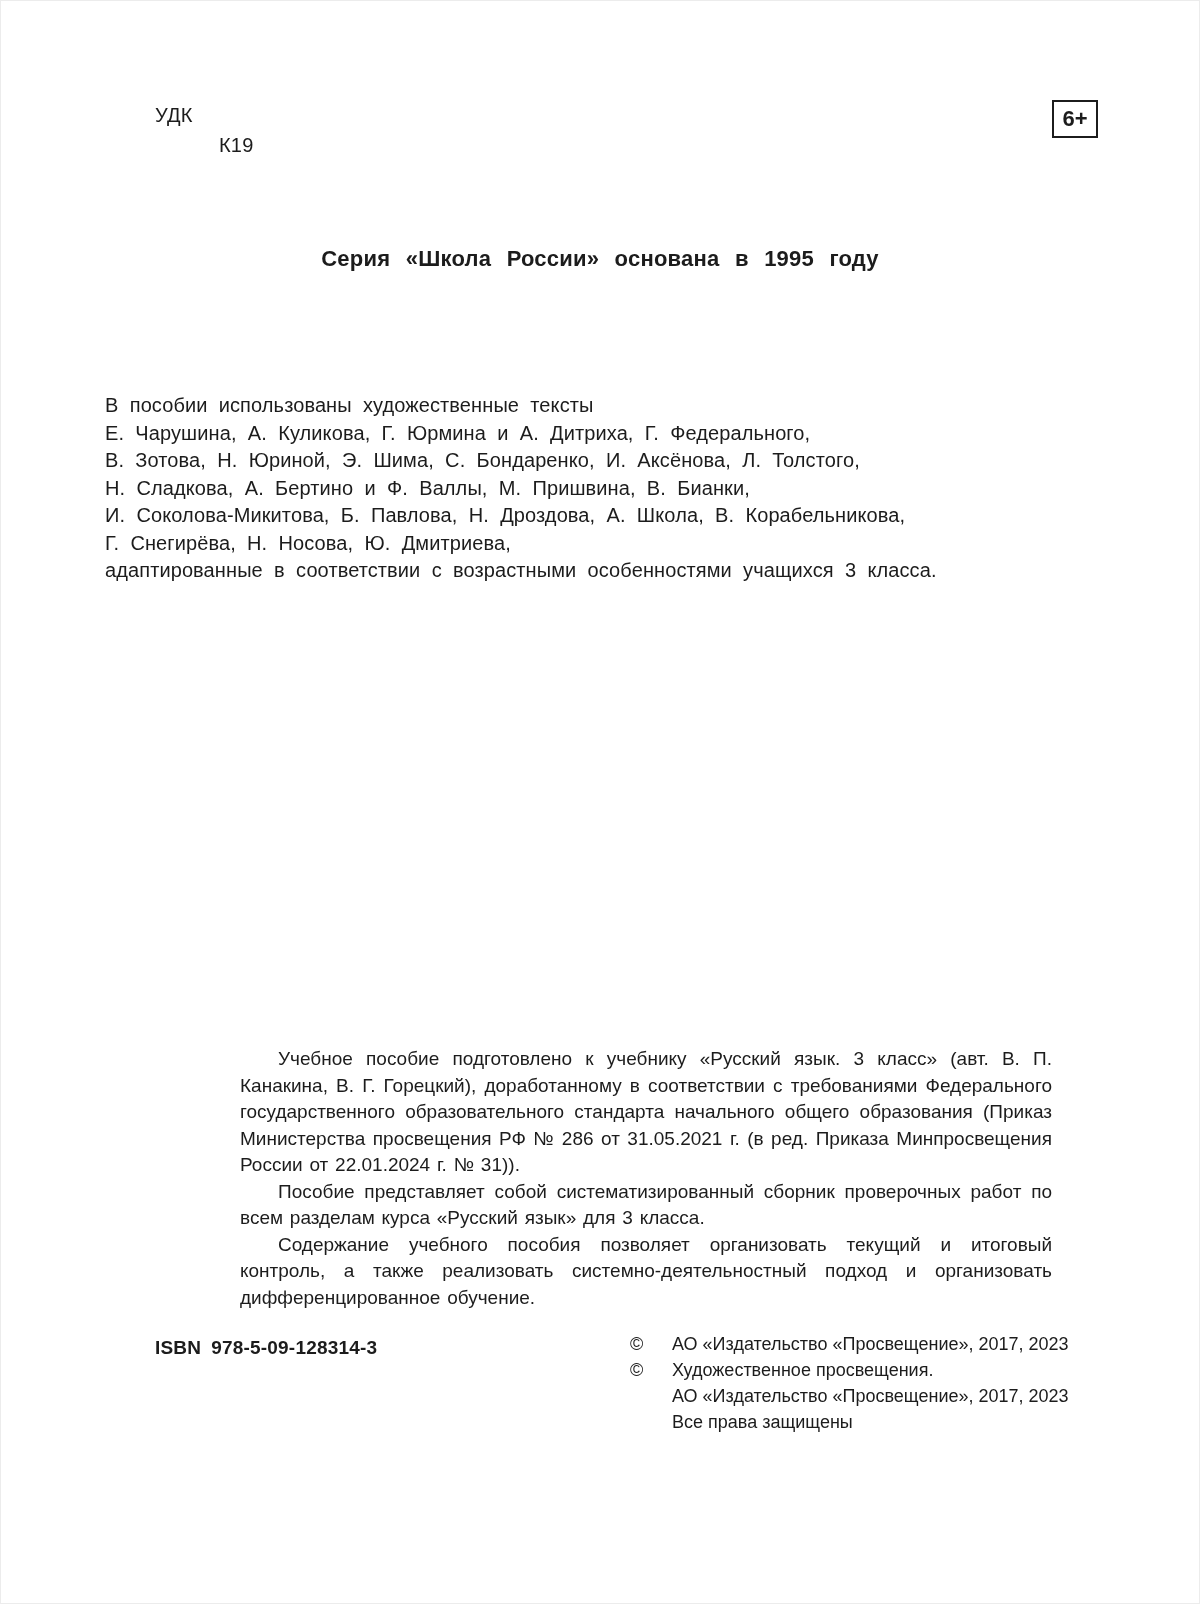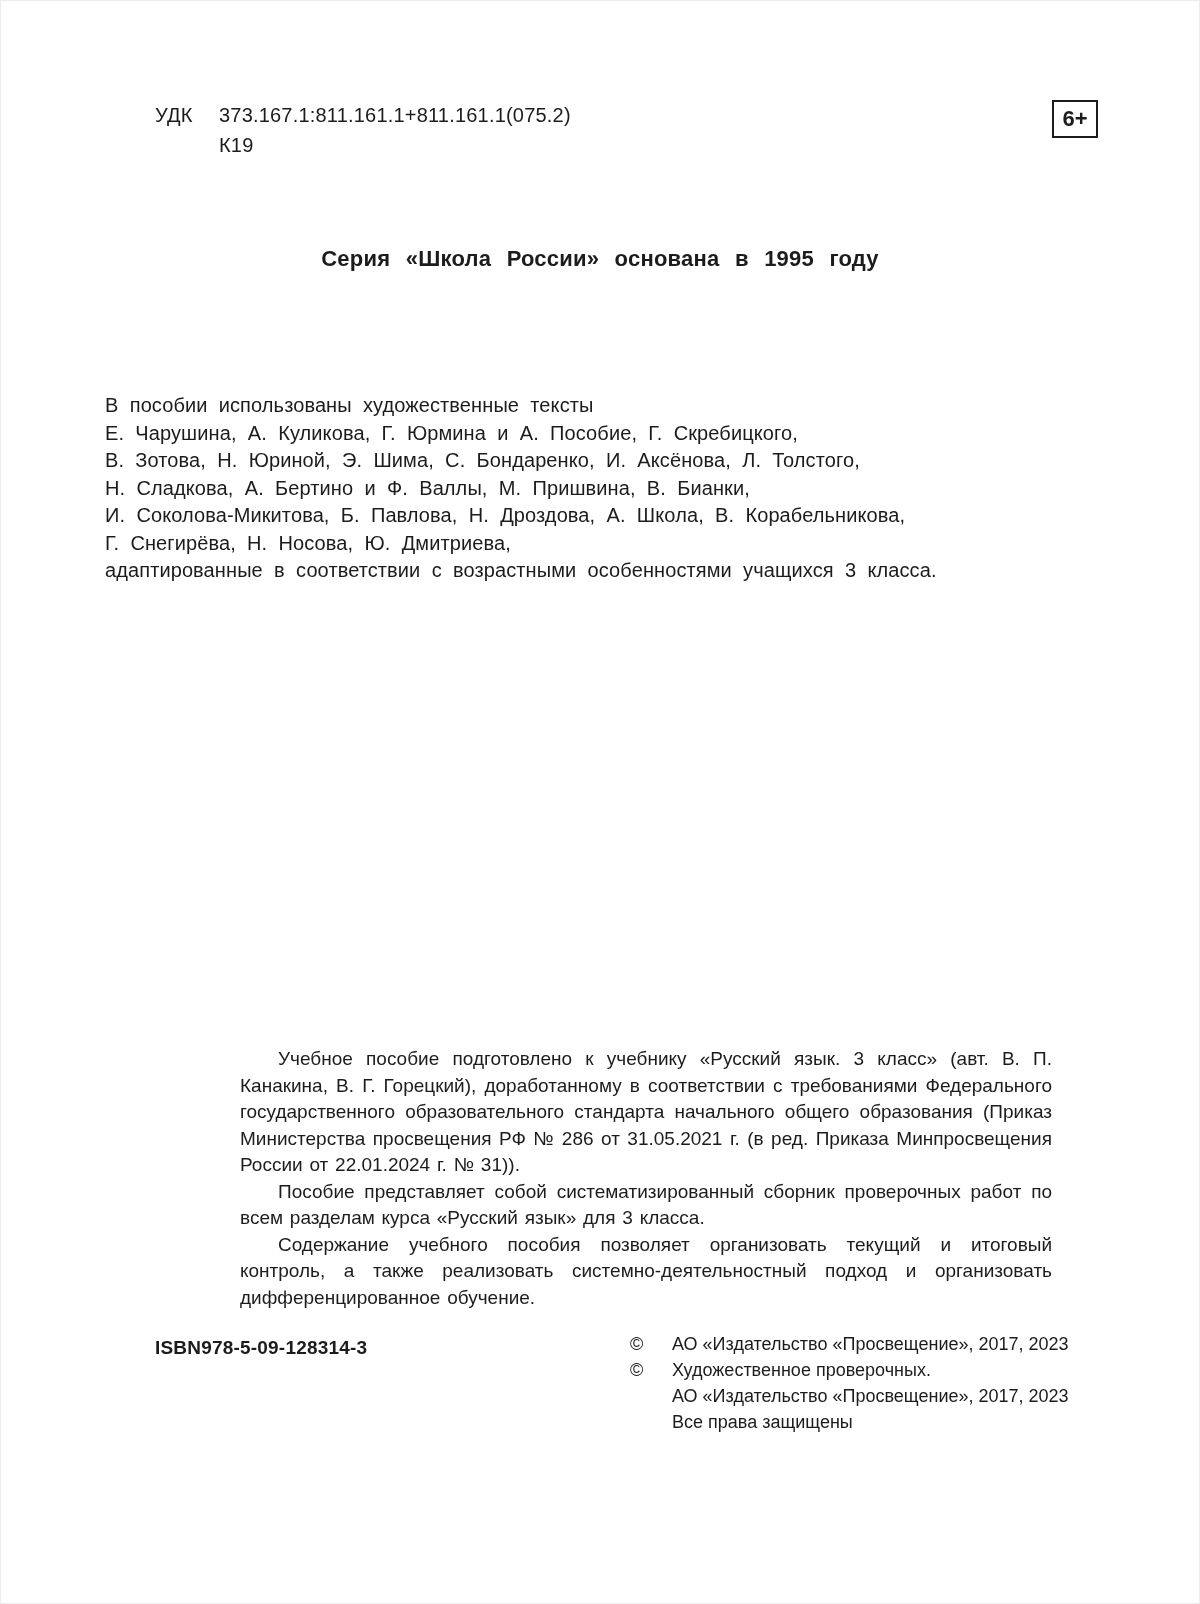--- a/index.html
+++ b/index.html
@@ -85,55 +85,54 @@
 
   
   .isbn {
     position: absolute;
     left: 155px;
     top: 1337px;
     font-size: 19px;
     font-weight: bold;
     letter-spacing: 0.2px;
   }
-  .isbn .isbn-value { margin-left: 0; }
+  .isbn .isbn-value { margin-left: 10px; }
 
   .copyright {
     position: absolute;
     left: 630px;
     top: 1331px;
     font-size: 18px;
     line-height: 26px;
   }
   .copy-row { display: flex; }
   .copy-mark { width: 42px; flex: 0 0 42px; }
 </style>
 </head>
 <body>
 
 <div class="page">
 
   <div class="codes">
     <div class="code-row">
       <span class="code-label">УДК</span>
-      <span>373.167.1:811.161.1+811.161.1(075.2)</span>
     </div>
     <div class="code-row">
       <span class="code-label"></span>
       <span>К19</span>
     </div>
   </div>
 
   <div class="age-badge">6+</div>
 
   <div class="series">Серия «Школа России» основана в 1995 году</div>
 
   <div class="authors">
     <div>В пособии использованы художественные тексты</div>
-    <div>Е. Чарушина, А. Куликова, Г. Юрмина и А. Пособие, Г. Скребицкого,</div>
+    <div>Е. Чарушина, А. Куликова, Г. Юрмина и А. Дитриха, Г. Федерального,</div>
     <div>В. Зотова, Н. Юриной, Э. Шима, С. Бондаренко, И. Аксёнова, Л. Толстого,</div>
     <div>Н. Сладкова, А. Бертино и Ф. Валлы, М. Пришвина, В. Бианки,</div>
     <div>И. Соколова-Микитова, Б. Павлова, Н. Дроздова, А. Школа, В. Корабельникова,</div>
     <div>Г. Снегирёва, Н. Носова, Ю. Дмитриева,</div>
     <div>адаптированные в соответствии с возрастными особенностями учащихся 3 класса.</div>
   </div>
 
   <div class="annotation">
     <p>Учебное пособие подготовлено к учебнику «Русский язык. 3 класс» (авт. В. П. Канакина, В. Г. Горецкий), доработанному в соответствии с требованиями Федерального государственного образовательного стандарта начального общего образования (Приказ Министерства просвещения РФ № 286 от 31.05.2021 г. (в ред. Приказа Минпросвещения России от 22.01.2024 г. № 31)).</p>
     <p>Пособие представляет собой систематизированный сборник проверочных работ по всем разделам курса «Русский язык» для 3 класса.</p>
@@ -144,21 +143,21 @@
     <span class="isbn-label">ISBN</span><span class="isbn-value">978-5-09-128314-3</span>
   </div>
 
   <div class="copyright">
     <div class="copy-row">
       <span class="copy-mark">©</span>
       <span>АО «Издательство «Просвещение», 2017, 2023</span>
     </div>
     <div class="copy-row">
       <span class="copy-mark">©</span>
-      <span>Художественное проверочных.</span>
+      <span>Художественное просвещения.</span>
     </div>
     <div class="copy-row">
       <span class="copy-mark"></span>
       <span>АО «Издательство «Просвещение», 2017, 2023</span>
     </div>
     <div class="copy-row">
       <span class="copy-mark"></span>
       <span>Все права защищены</span>
     </div>
   </div>

